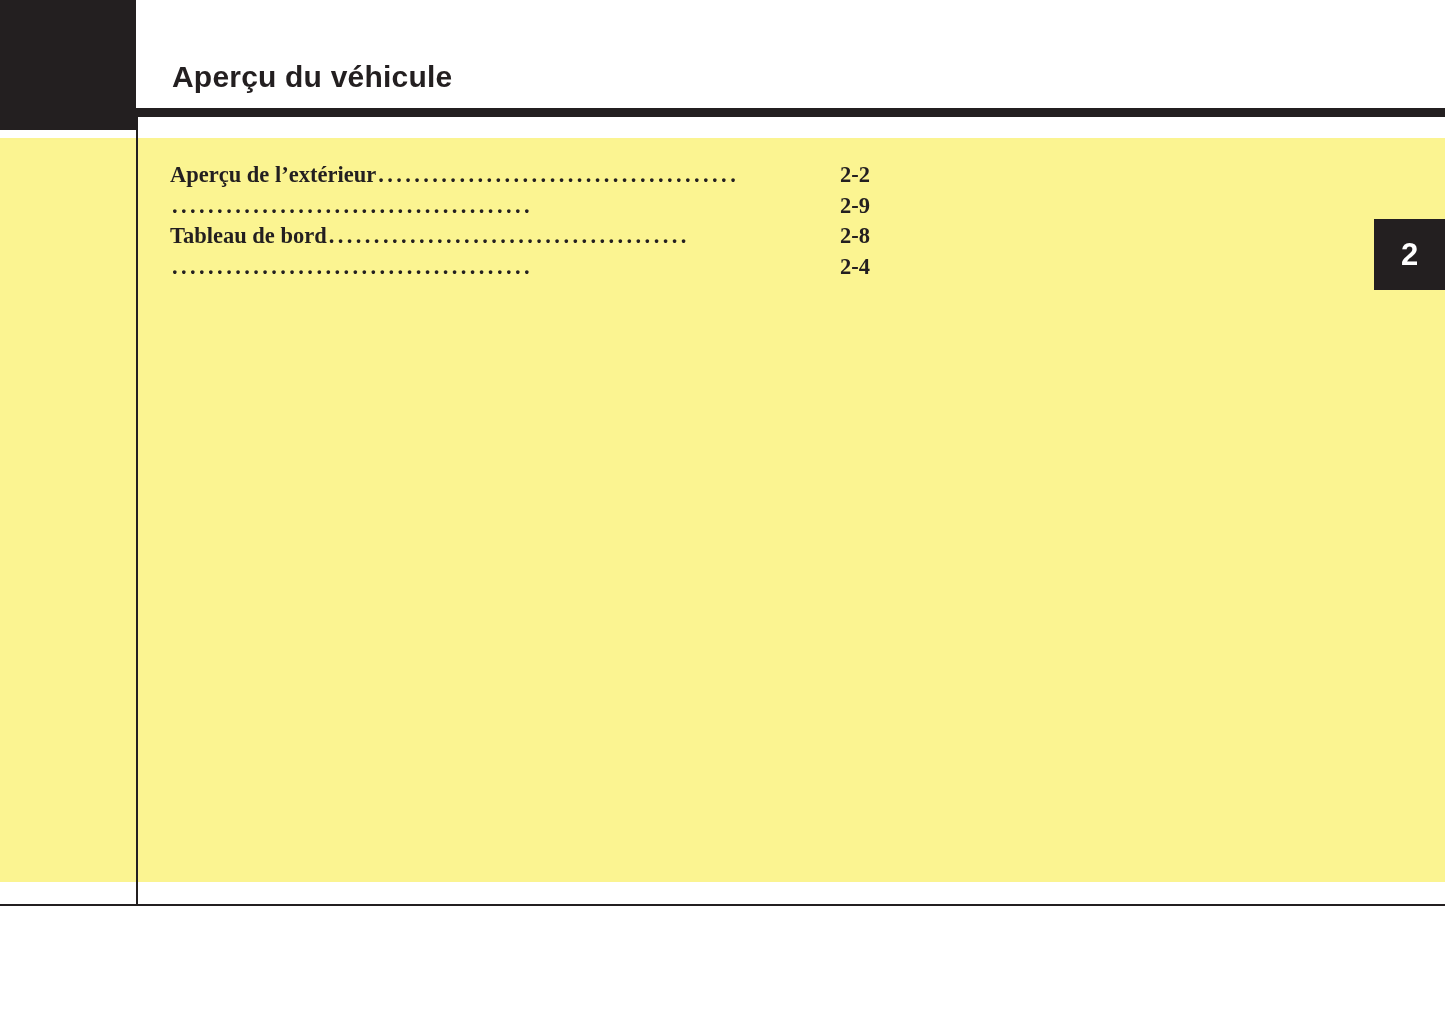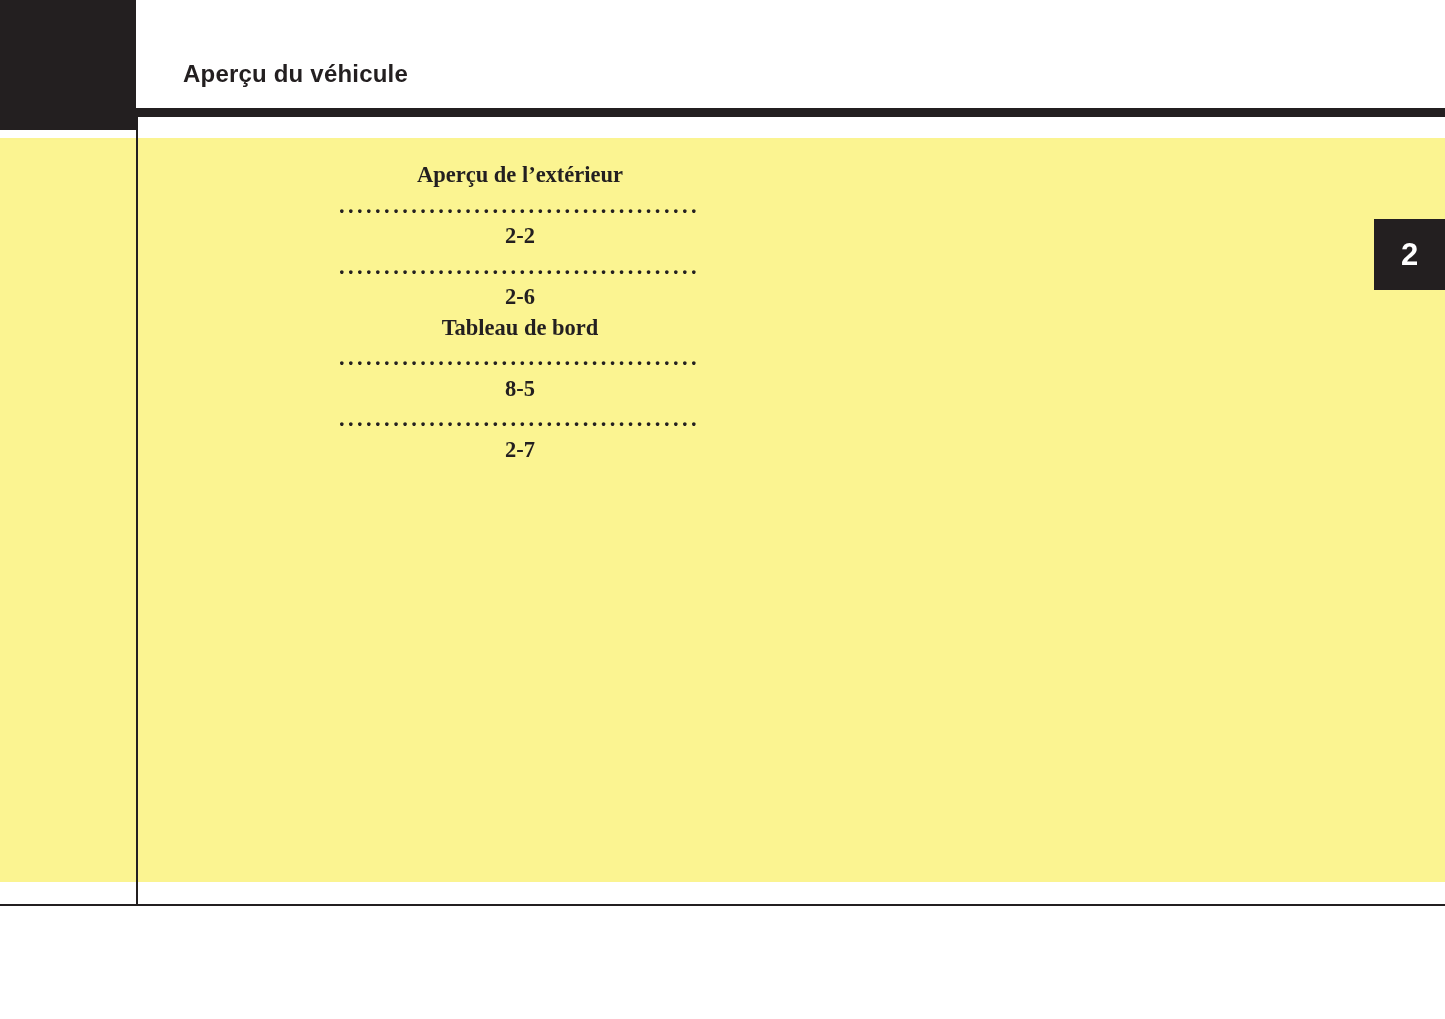--- a/index.html
+++ b/index.html
@@ -41,26 +41,25 @@
     top: 0;
     width: 1309px;
     height: 108px;
     background: #ffffff;
   }
 
   .chapter-title {
     position: absolute;
     left: 36px;
     top: 60px;
-    font-size: 24px;
+    font-size: 30px;
     font-weight: bold;
     color: #231f20;
     letter-spacing: 0.2px;
     white-space: nowrap;
-    margin-left: 11px;
   }
 
   
   .title-rule {
     position: absolute;
     left: 136px;
     top: 108px;
     width: 1309px;
     height: 9px;
     background: #231f20;
@@ -125,28 +124,27 @@
   
   .toc {
     position: absolute;
     left: 170px;
     top: 160px;
     width: 700px;
   }
 
   .toc-entry {
     display: flex;
-    align-items: center;
+    align-items: flex-end;
     font-family: "Liberation Serif", serif;
     font-weight: bold;
     font-size: 22.5px;
     color: #231f20;
     line-height: 30.5px;
     white-space: nowrap;
-    flex-direction: column;
   }
 
   .toc-label {
     flex: 0 0 auto;
   }
 
   .toc-leader {
     flex: 1 1 auto;
     overflow: hidden;
     white-space: nowrap;
@@ -186,29 +184,29 @@
   <div class="toc">
 
     <div class="toc-entry">
       <span class="toc-label">Aperçu de l’extérieur</span>
       <span class="toc-leader">........................................</span>
       <span class="toc-page">2-2</span>
     </div>
 
     <div class="toc-entry">
       <span class="toc-leader">........................................</span>
-      <span class="toc-page">2-6</span>
+      <span class="toc-page">2-9</span>
     </div>
 
     <div class="toc-entry">
       <span class="toc-label">Tableau de bord</span>
       <span class="toc-leader">........................................</span>
-      <span class="toc-page">8-5</span>
-    </div>
-
-    <div class="toc-entry">
-      <span class="toc-leader">........................................</span>
-      <span class="toc-page">2-7</span>
+      <span class="toc-page">2-8</span>
+    </div>
+
+    <div class="toc-entry">
+      <span class="toc-leader">........................................</span>
+      <span class="toc-page">2-4</span>
     </div>
 
   </div>
 
 </div>
 
 </body></html>

